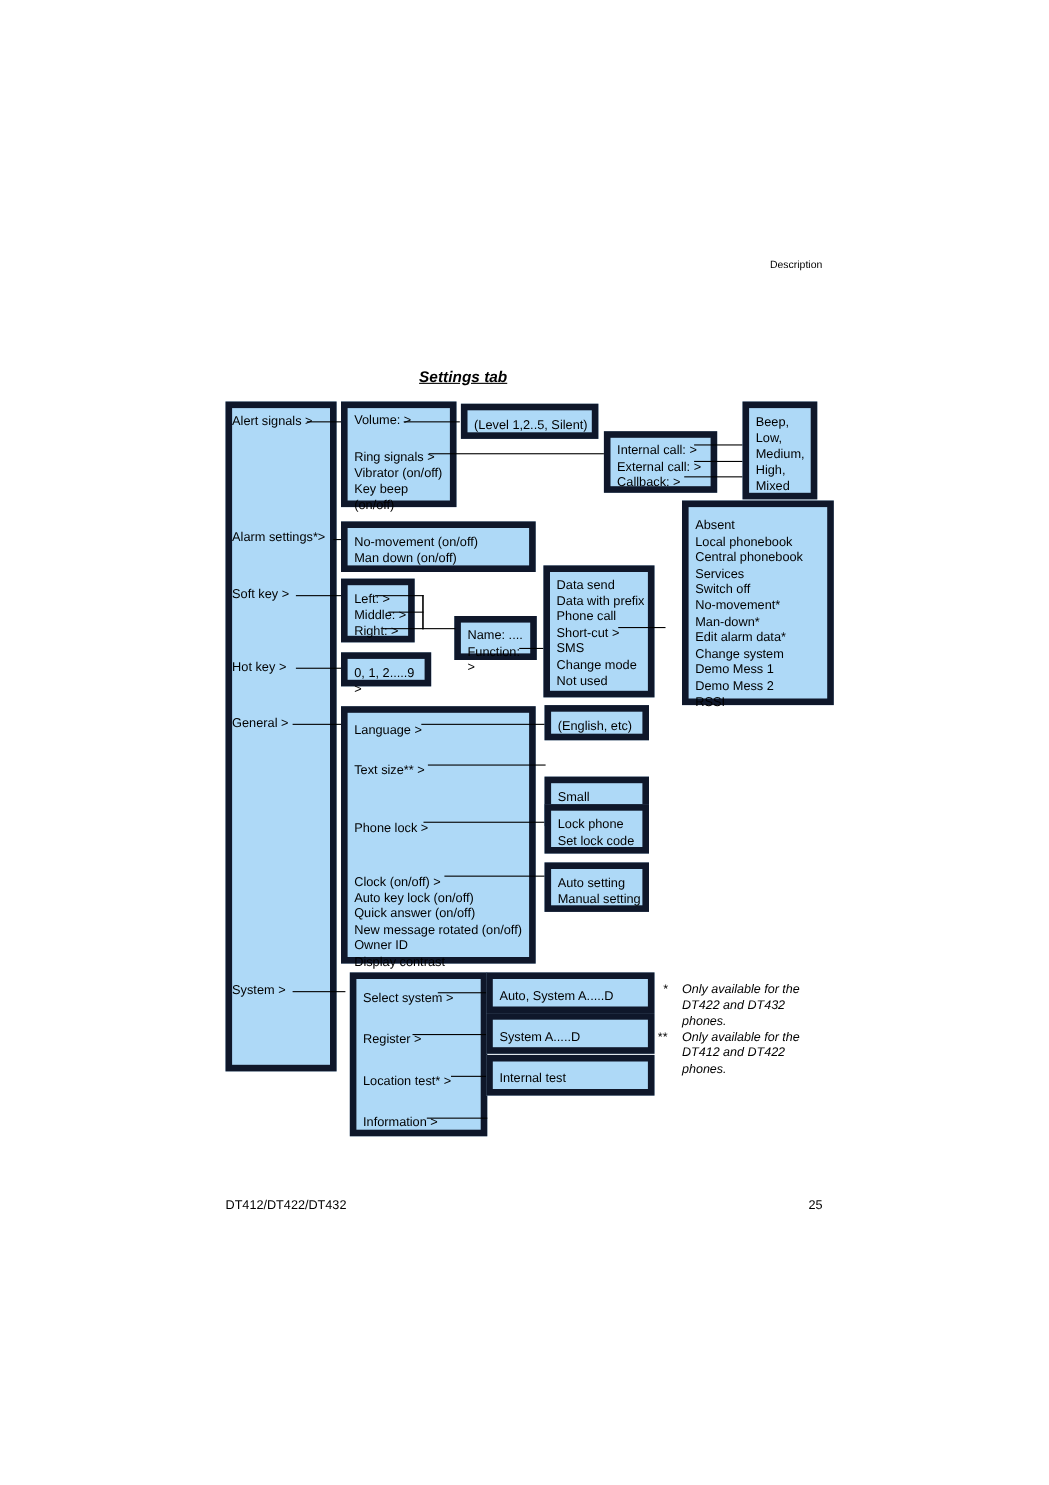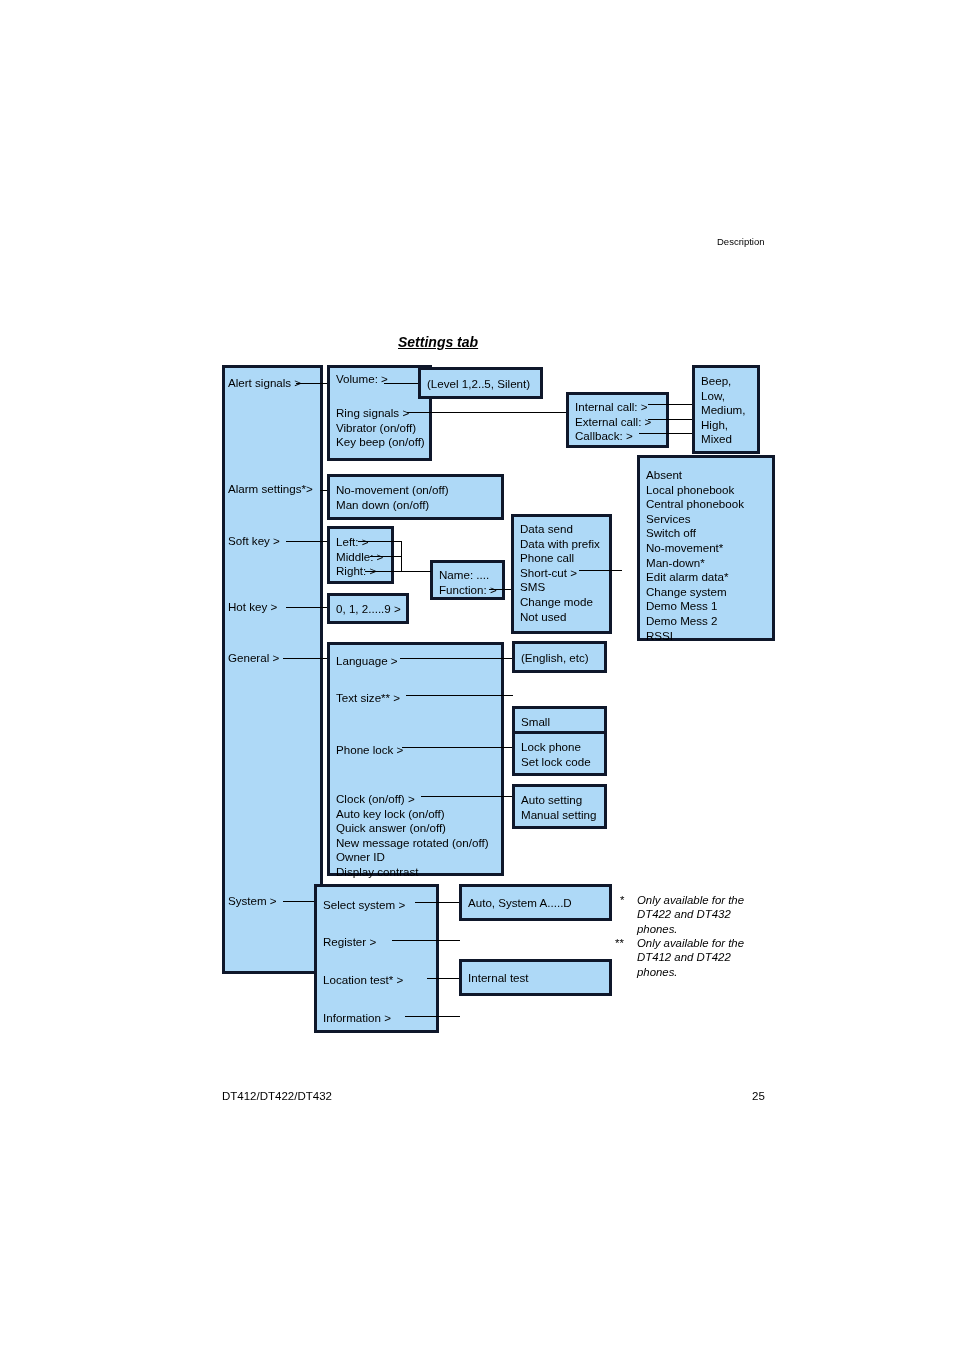--- a/index.html
+++ b/index.html
@@ -13,21 +13,20 @@
     position: relative;
     font-family: "Liberation Sans", sans-serif;
     color: #000000;
     overflow: hidden;
   }
   .page {
     position: absolute;
     left: 0; top: 0;
     width: 808px;
     height: 1350px;
-    margin-left: 17px;
   }
   .hdr {
     position: absolute;
     font-size: 9.5px;
     color: #000;
   }
   .ftr-left {
     position: absolute;
     left: 205px;
     top: 1090px;
@@ -44,21 +43,21 @@
     left: 381px;
     top: 334px;
     font-size: 14px;
     font-weight: bold;
     font-style: italic;
     text-decoration: underline;
   }
   .box {
     position: absolute;
     background: #aed9f7;
-    border: 3px solid #0f172a;
+    border: 6px solid #0f172a;
     box-sizing: border-box;
     font-size: 11.6px;
     line-height: 14.6px;
     padding: 4px 6px;
     color: #000;
     white-space: pre-line;
   }
   .plain {
     position: absolute;
     font-size: 11.6px;
@@ -109,21 +108,21 @@
   <div class="ln hline" style="left:266px; top:658px; width:48px;"></div>
   <div class="ln hline" style="left:266px; top:901px; width:48px;"></div>
 
   <div class="box" style="left:310px; top:365px; width:105px; height:96px;">
     <span class="plain" style="left:6px; top:4px; position:absolute;">Volume: &gt;</span>
     <span class="plain" style="left:6px; top:38px; position:absolute;">Ring signals &gt;
 Vibrator (on/off)
 Key beep (on/off)</span>
   </div>
   <div class="ln hline" style="left:367px; top:383px; width:51px;"></div>
-  <div class="box" style="left:401px; top:367px; width:125px; height:32px;text-decoration:underline;">
+  <div class="box" style="left:419px; top:367px; width:125px; height:32px;text-decoration:underline;">
     <span class="plain" style="left:6px; top:7px; position:absolute;">(Level 1,2..5, Silent)</span>
   </div>
   <div class="ln hline" style="left:390px; top:412px; width:160px;"></div>
   <div class="box" style="left:549px; top:392px; width:103px; height:56px;">
     <span class="plain" style="left:6px; top:5px; position:absolute;">Internal call: &gt;
 External call: &gt;
 Callback: &gt;</span>
   </div>
   <div class="ln hline" style="left:631px; top:404px; width:45px;"></div>
   <div class="ln hline" style="left:631px; top:419px; width:45px;"></div>
@@ -211,31 +210,34 @@
   <div class="box" style="left:495px; top:731px; width:95px; height:45px;">
     <span class="plain" style="left:6px; top:6px; position:absolute;">Lock phone
 Set lock code</span>
   </div>
   <div class="ln hline" style="left:404px; top:796px; width:92px;"></div>
   <div class="box" style="left:495px; top:784px; width:95px; height:45px;">
     <span class="plain" style="left:6px; top:6px; position:absolute;">Auto setting
 Manual setting</span>
   </div>
 
-  <div class="box" style="left:297px; top:884px; width:125px; height:149px;padding-left:18px;">
+  <div class="box" style="left:318px; top:884px; width:125px; height:149px;padding-left:18px;">
     <span class="plain" style="left:6px; top:11px; position:absolute;">Select system &gt;</span>
     <span class="plain" style="left:6px; top:48px; position:absolute;">Register &gt;</span>
     <span class="plain" style="left:6px; top:86px; position:absolute;">Location test* &gt;</span>
     <span class="plain" style="left:6px; top:124px; position:absolute;">Information &gt;</span>
   </div>
   <div class="ln hline" style="left:398px; top:902px; width:45px;"></div>
   <div class="box" style="left:442px; top:884px; width:153px; height:37px;text-align:center;">
     <span class="plain" style="left:6px; top:9px; position:absolute;">Auto, System A.....D</span>
   </div>
   <div class="ln hline" style="left:375px; top:940px; width:68px;"></div>
+  <div class="box" style="left:442px; top:921px; width:153px; height:37px;">
+    <span class="plain" style="left:6px; top:9px; position:absolute;">System A.....D</span>
+  </div>
   <div class="ln hline" style="left:410px; top:978px; width:33px;"></div>
   <div class="box" style="left:442px; top:959px; width:153px; height:37px;">
     <span class="plain" style="left:6px; top:9px; position:absolute;">Internal test</span>
   </div>
   <div class="ln hline" style="left:388px; top:1016px; width:55px;"></div>
 
   <div class="note-mark" style="left:603px; top:893px;">*</div>
   <div class="note" style="left:620px; top:893px; width:150px;">Only available for the
 DT422 and DT432
 phones.</div>

